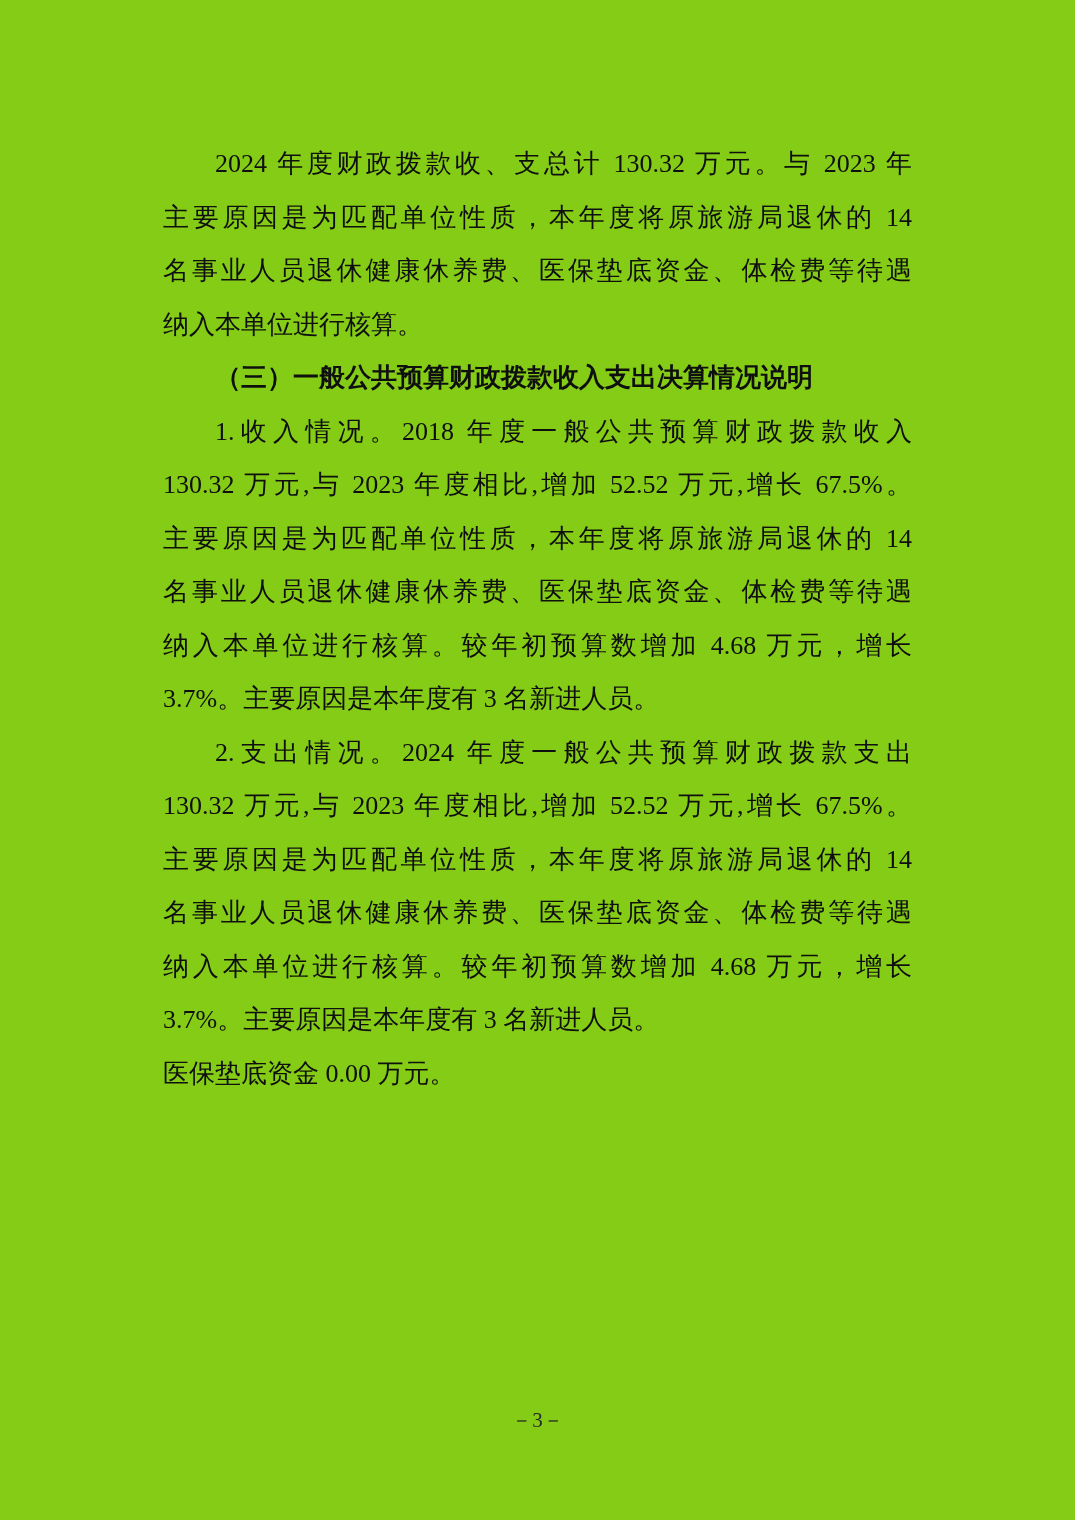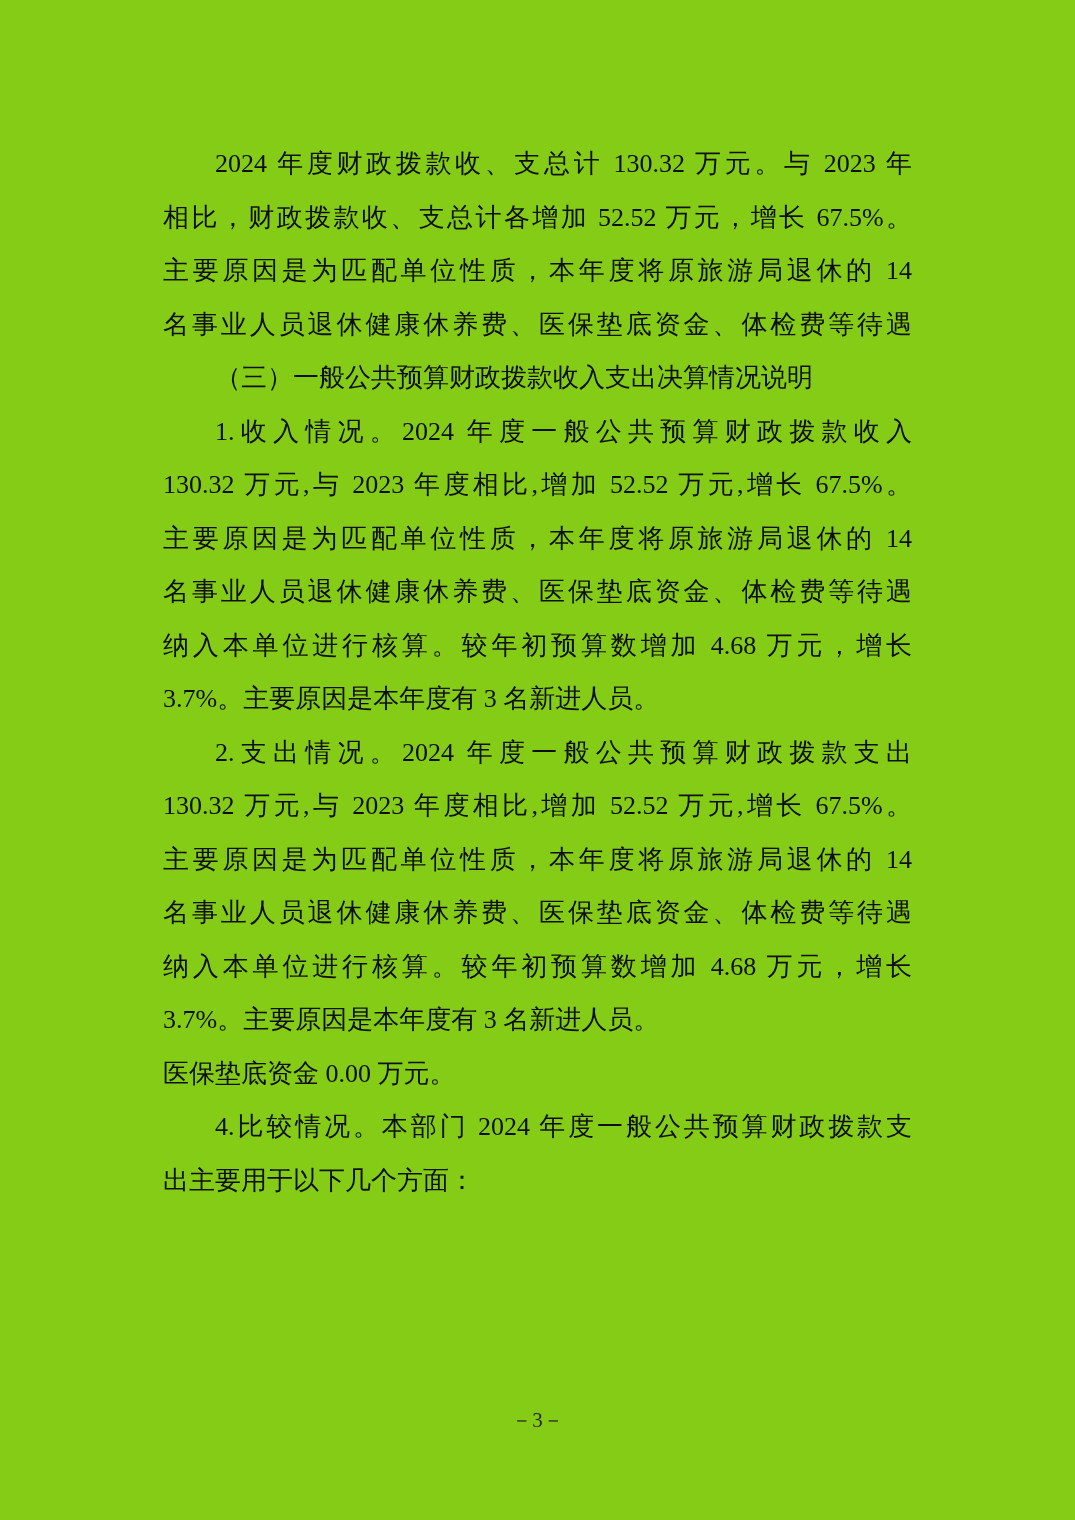--- a/index.html
+++ b/index.html
@@ -21,69 +21,65 @@
     line-height:53.5px;
     font-size:26px;
     text-align:justify;
     text-align-last:justify;
     overflow:hidden;
     white-space:normal;
   }
   .tline.last{text-align-last:left;}
   .tline.indent{text-indent:52px;}
   .run-bold{font-weight:400;}
-  h3.tline{margin:0;font-size:26px;font-weight:400;text-align-last:left;}
+  h3.tline{margin:0;font-size:26px;font-weight:700;text-align-last:left;}
   .footer{
     position:absolute;
     left:0;right:0;top:1406px;
     text-align:center;
     font-size:21px;
     color:#2a2a2a;
   }
 </style>
 </head>
 <body>
 
 <div class="page">
   <main class="content">
 
     <section>
       <div class="tline indent"><span>2024 年度财政拨款收、支总计 130.32 万元。与 2023 年</span></div>
-      <div class="tline"><span>相比，财政拨款收、支总计各增加 52.52 万元，增长 67.5%。</span></div>
       <div class="tline"><span>主要原因是为匹配单位性质，本年度将原旅游局退休的 14</span></div>
       <div class="tline"><span>名事业人员退休健康休养费、医保垫底资金、体检费等待遇</span></div>
+      <div class="tline last"><span>纳入本单位进行核算。</span></div>
     </section>
 
     <section>
       <h3 class="tline indent">（三）一般公共预算财政拨款收入支出决算情况说明</h3>
     </section>
 
     <section>
-      <div class="tline indent"><b class="run-bold">1.收入情况</b><span>。2024 年度一般公共预算财政拨款收入</span></div>
+      <div class="tline indent"><b class="run-bold">1.收入情况</b><span>。2018 年度一般公共预算财政拨款收入</span></div>
       <div class="tline"><span>130.32 万元,与 2023 年度相比,增加 52.52 万元,增长 67.5%。</span></div>
       <div class="tline"><span>主要原因是为匹配单位性质，本年度将原旅游局退休的 14</span></div>
       <div class="tline"><span>名事业人员退休健康休养费、医保垫底资金、体检费等待遇</span></div>
       <div class="tline"><span>纳入本单位进行核算。较年初预算数增加 4.68 万元，增长</span></div>
       <div class="tline last"><span>3.7%。主要原因是本年度有 3 名新进人员。</span></div>
     </section>
 
     <section>
       <div class="tline indent"><b class="run-bold">2.支出情况</b><span>。2024 年度一般公共预算财政拨款支出</span></div>
       <div class="tline"><span>130.32 万元,与 2023 年度相比,增加 52.52 万元,增长 67.5%。</span></div>
       <div class="tline"><span>主要原因是为匹配单位性质，本年度将原旅游局退休的 14</span></div>
       <div class="tline"><span>名事业人员退休健康休养费、医保垫底资金、体检费等待遇</span></div>
       <div class="tline"><span>纳入本单位进行核算。较年初预算数增加 4.68 万元，增长</span></div>
       <div class="tline last"><span>3.7%。主要原因是本年度有 3 名新进人员。</span></div>
     </section>
 
     <section>
       <div class="tline last"><span>医保垫底资金 0.00 万元。</span></div>
     </section>
 
-    <section>
-      <div class="tline indent"><b class="run-bold">4.比较情况</b><span>。本部门 2024 年度一般公共预算财政拨款支</span></div>
-      <div class="tline last"><span>出主要用于以下几个方面：</span></div>
-    </section>
 
   </main>
 
   <div class="footer"><span>－3－</span></div>
 </div>
 
 </body></html>

